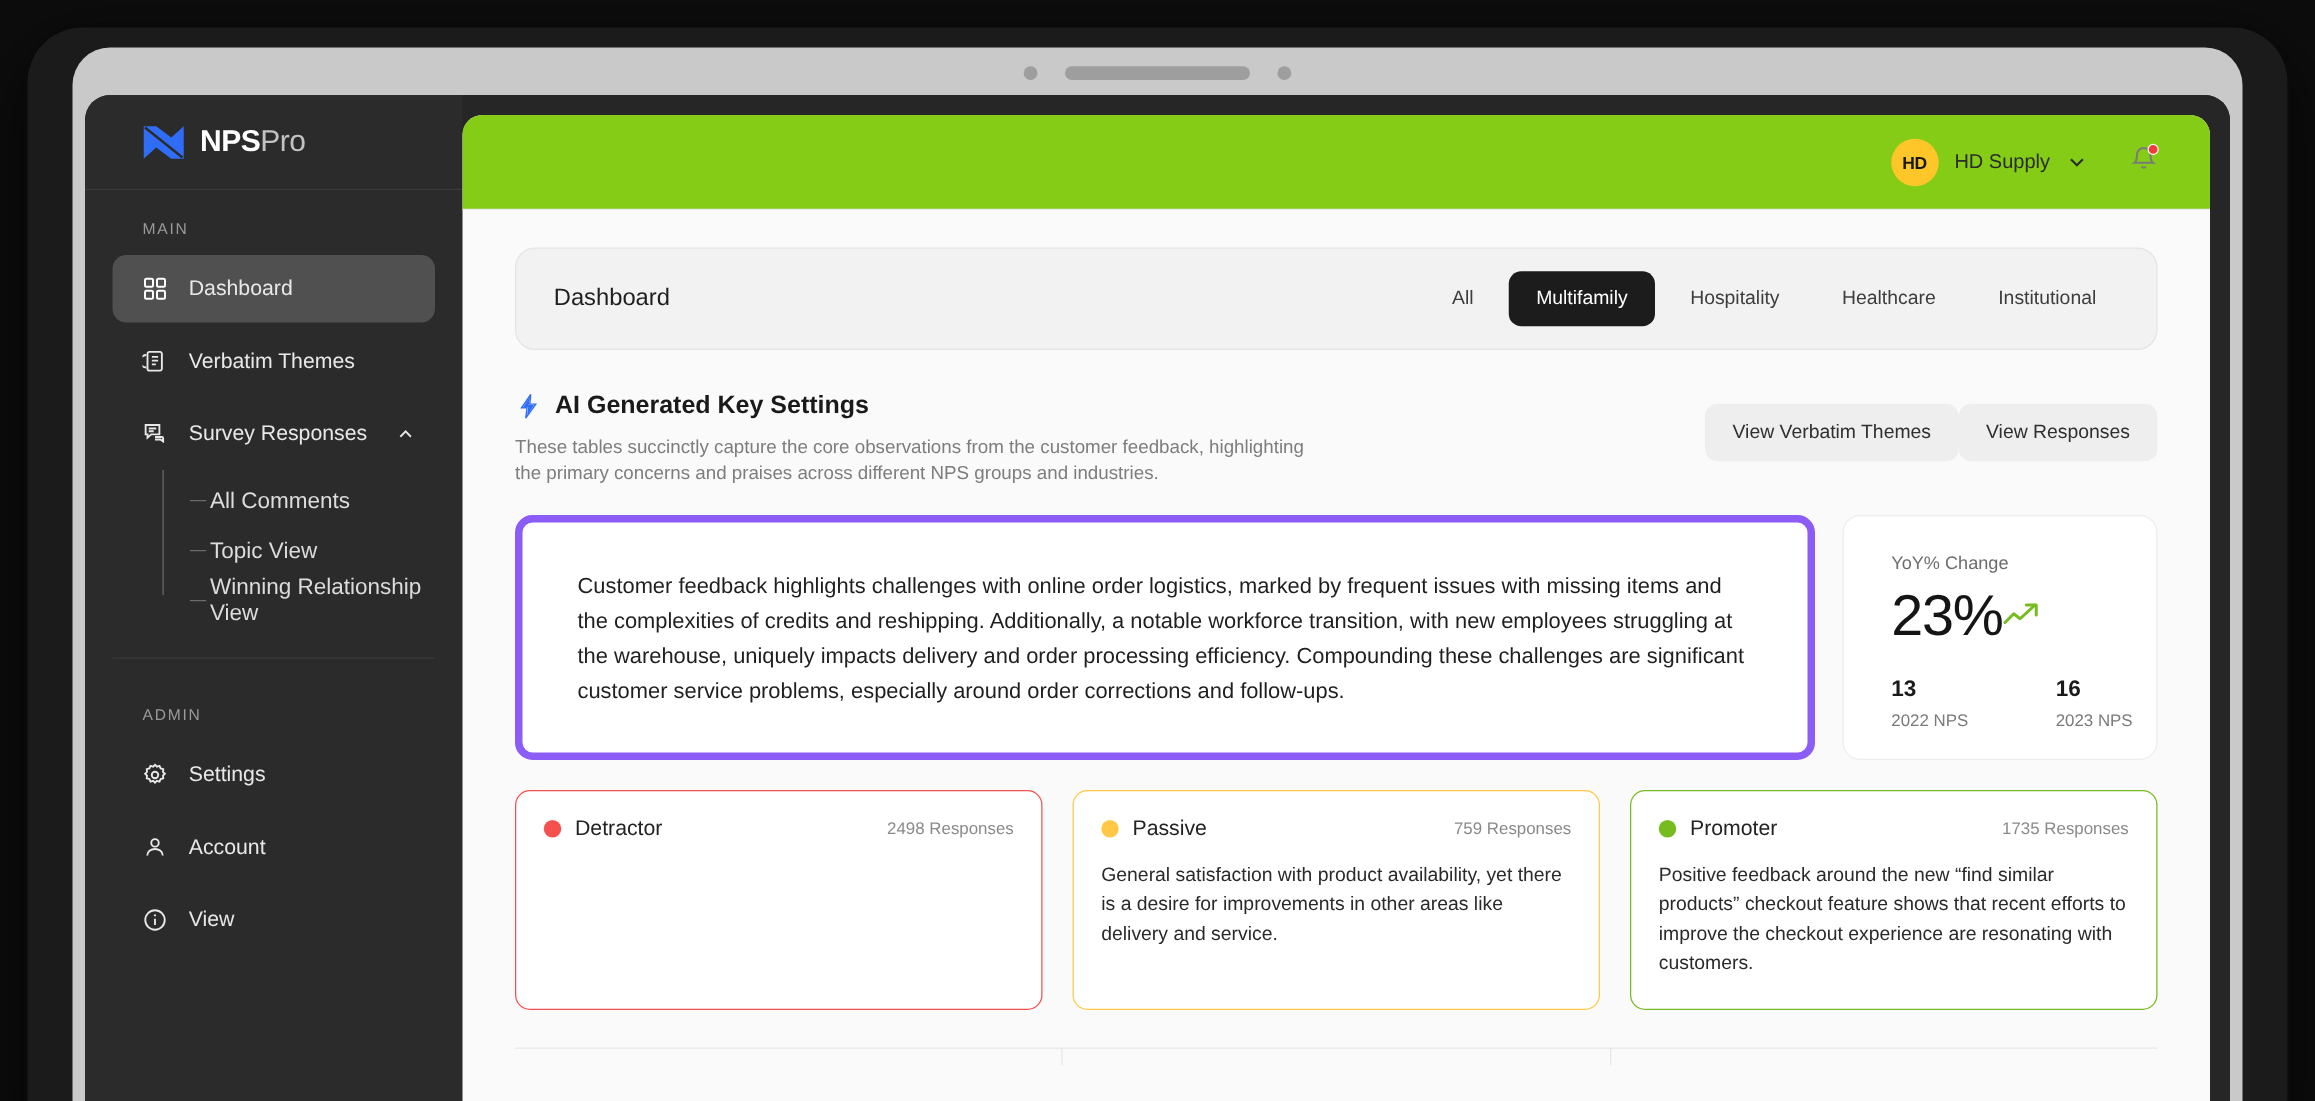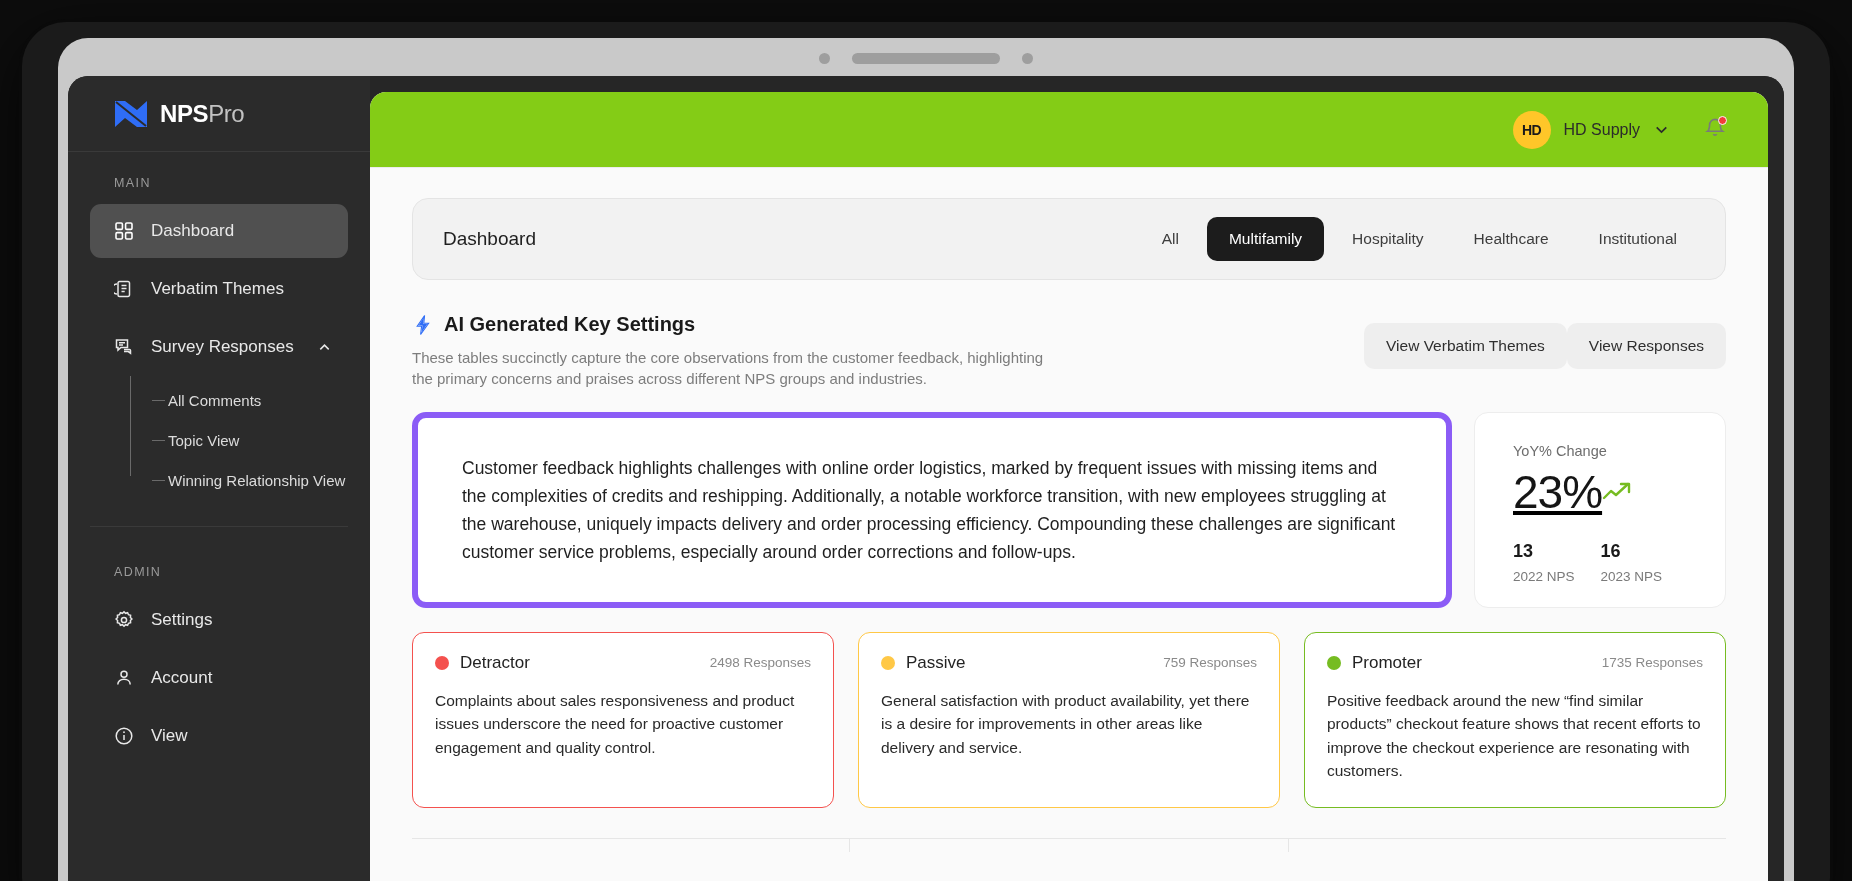--- a/index.html
+++ b/index.html
@@ -115,21 +115,21 @@
     left: 0; top: -4px;
     width: 1px; height: 100px;
     background: #6a6a6a;
   }
   .subnav-item {
     position: relative;
     height: 40px;
     display: flex;
     align-items: center;
     color: #dcdcdc;
-    font-size: 15px;
+    font-size: 18px;
     cursor: pointer;
     padding-left: 16px;
   }
   .subnav-item::before {
     content: "";
     position: absolute;
     left: 0; top: 50%;
     width: 13px; height: 1px;
     background: #6a6a6a;
   }
@@ -288,24 +288,23 @@
     border: 1px solid #ededed;
     border-radius: 14px;
     padding: 30px 0 0 38px;
   }
   .stat-label { font-size: 14.5px; color: #6d6d6d; }
   .stat-big-row {
     display: flex;
     align-items: center;
     gap: 0;
     margin-top: 6px;
-    text-decoration: underline;
   }
   .stat-big { font-size: 46px; font-weight: 400; color: #151515; letter-spacing: -1px; }
-  .stat-sub-row { display: flex; gap: 26px; margin-top: 22px; }
+  .stat-sub-row { display: flex; gap: 70px; margin-top: 22px; }
   .stat-sub-val { font-size: 18px; font-weight: 700; color: #1a1a1a; }
   .stat-sub-lbl { font-size: 13.5px; color: #7a7a7a; margin-top: 7px; }
 
   
   .nps-row {
     display: flex;
     gap: 24px;
     margin-top: 24px;
   }
   .nps-card {
@@ -521,21 +520,20 @@
             <section class="nps-row">
 
               <article class="nps-card" style="border:1.5px solid #f4514e;">
                 <div class="nps-head">
                   <div class="nps-left">
                     <span class="nps-dot" style="background:#f4514e;"></span>
                     <span class="nps-name">Detractor</span>
                   </div>
                   <span class="nps-count">2498 Responses</span>
                 </div>
-                <p class="nps-text">Complaints about sales responsiveness and product issues underscore the need for proactive customer engagement and quality control.</p>
               </article>
 
               <article class="nps-card" style="border:1.5px solid #ffc846;">
                 <div class="nps-head">
                   <div class="nps-left">
                     <span class="nps-dot" style="background:#ffc846;"></span>
                     <span class="nps-name">Passive</span>
                   </div>
                   <span class="nps-count">759 Responses</span>
                 </div>

